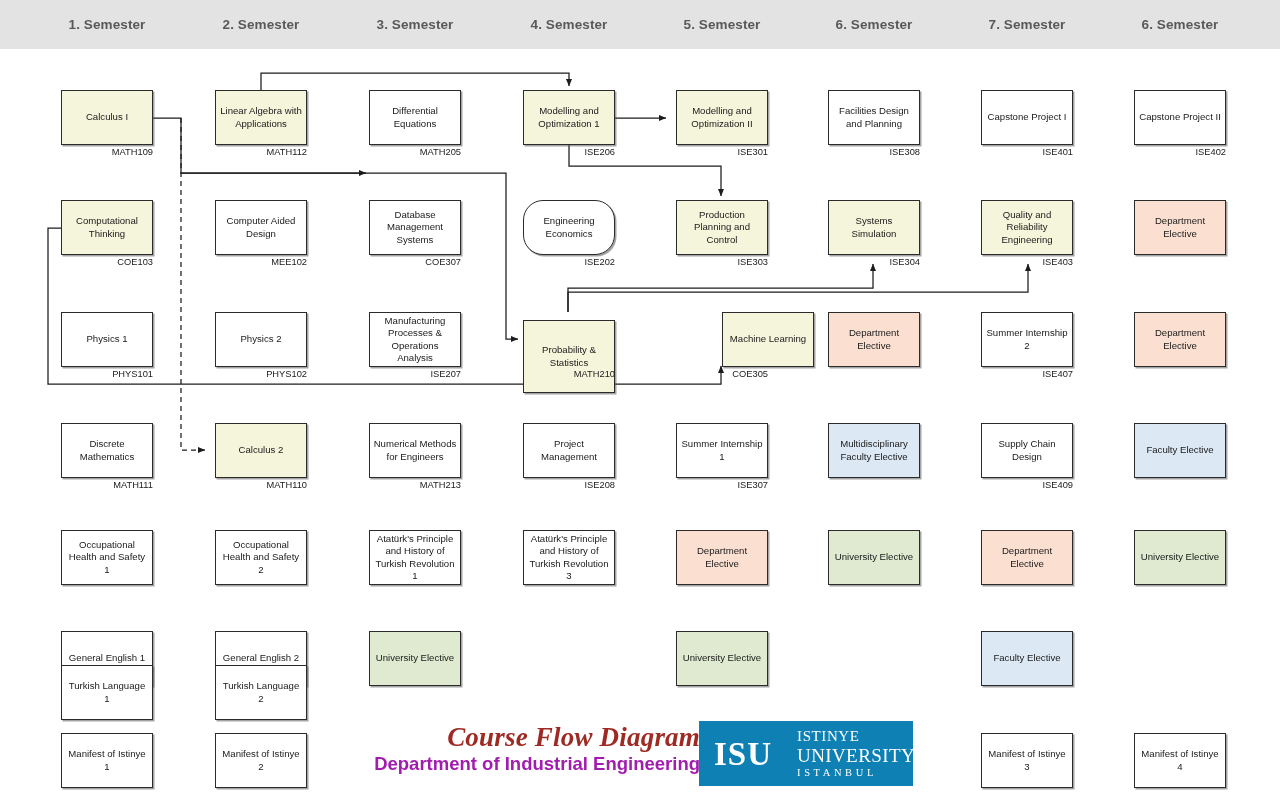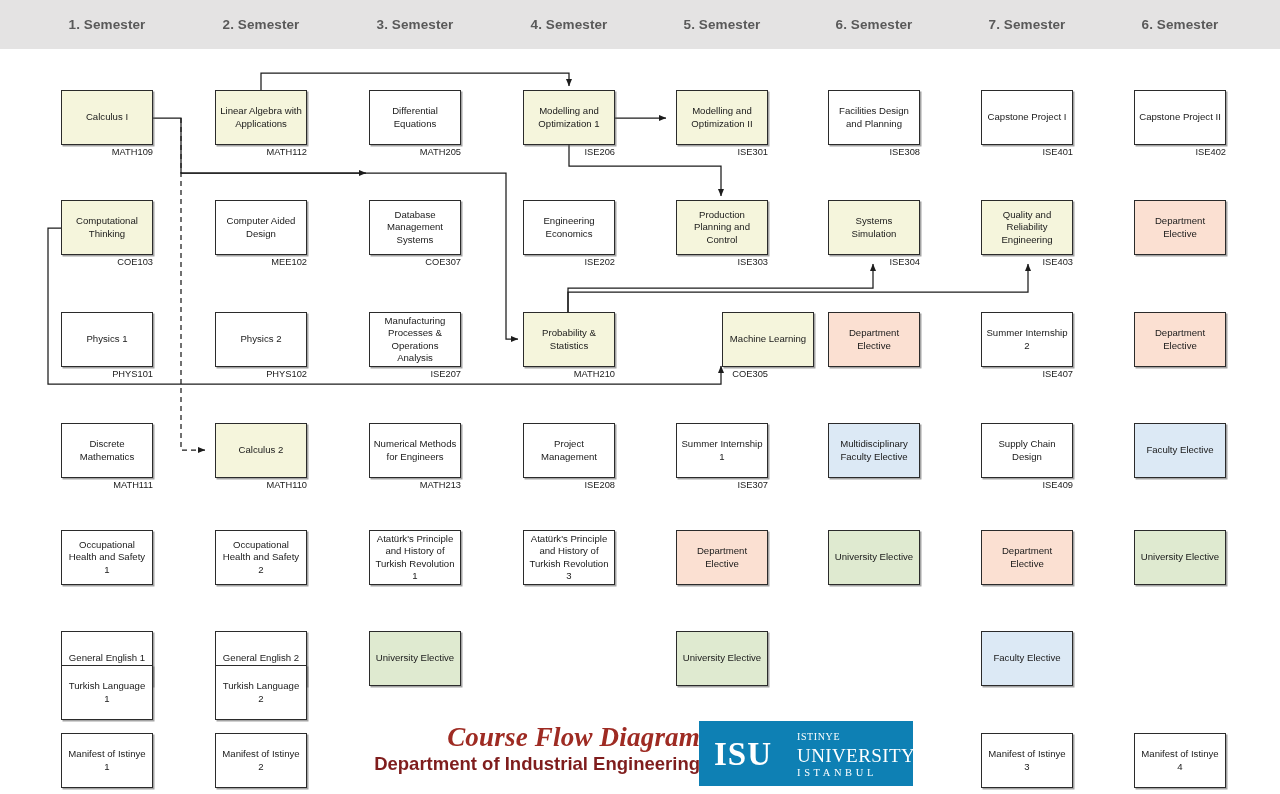--- a/index.html
+++ b/index.html
@@ -53,35 +53,35 @@
   .foot-title{
     position:absolute;left:300px;top:722px;width:400px;
     text-align:right;z-index:4;
   }
   .foot-l1{
     font-family:"Liberation Serif", serif;
     font-style:italic;font-weight:bold;font-size:27px;color:#9e2b23;
     line-height:30px;letter-spacing:.2px;
   }
   .foot-l2{
-    font-size:18.5px;font-weight:bold;color:#7f1d1d;line-height:23px;
+    font-size:18.5px;font-weight:bold;color:#a21caf;line-height:23px;
     white-space:nowrap;
   }
   .logo{
     position:absolute;left:699px;top:721px;width:214px;height:65px;
     background:#0e80b4;z-index:4;display:flex;align-items:center;
   }
   .logo-isu{
     font-family:"Liberation Serif", serif;
     color:#fff;font-size:33px;font-weight:bold;letter-spacing:1px;
     padding-left:15px;padding-right:13px;line-height:34px;
   }
   .logo-div{width:1px;height:42px;background:rgba(255,255,255,.85);}
   .logo-rt{padding-left:12px;color:#fff;font-family:"Liberation Serif", serif;}
-  .logo-r1{font-size:10px;letter-spacing:.6px;line-height:17px;}
+  .logo-r1{font-size:15px;letter-spacing:.6px;line-height:17px;}
   .logo-r2{font-size:19px;letter-spacing:.4px;line-height:21px;}
   .logo-r3{font-size:10.5px;letter-spacing:3.6px;line-height:14px;}
 </style>
 </head>
 <body>
 
 <div id="canvas">
 
   <div class="hdr"></div>
   <div id="hdr-cells">
@@ -160,21 +160,21 @@
       </div>
       <div class="code" style="left: 31px; top: 257px; width: 122px;">COE103</div>
       <div class="node f-plain" style="left: 215px; top: 200px; width: 92px; height: 55px;">
         <span class="lbl">Computer Aided Design</span>
       </div>
       <div class="code" style="left: 185px; top: 257px; width: 122px;">MEE102</div>
       <div class="node f-plain" style="left: 369px; top: 200px; width: 92px; height: 55px;">
         <span class="lbl">Database Management Systems</span>
       </div>
       <div class="code" style="left: 339px; top: 257px; width: 122px;">COE307</div>
-      <div class="node f-plain" style="left: 523px; top: 200px; width: 92px; height: 55px;">
+      <div class="node f-plain" style="left: 523px; top: 200px; width: 92px; height: 55px; border-radius: 20px;">
         <span class="lbl">Engineering Economics</span>
       </div>
       <div class="code" style="left: 493px; top: 257px; width: 122px;">ISE202</div>
       <div class="node f-core" style="left: 676px; top: 200px; width: 92px; height: 55px;">
         <span class="lbl">Production Planning and Control</span>
       </div>
       <div class="code" style="left: 646px; top: 257px; width: 122px;">ISE303</div>
       <div class="node f-core" style="left: 828px; top: 200px; width: 92px; height: 55px;">
         <span class="lbl">Systems Simulation</span>
       </div>
@@ -191,21 +191,21 @@
       </div>
       <div class="code" style="left: 31px; top: 369px; width: 122px;">PHYS101</div>
       <div class="node f-plain" style="left: 215px; top: 312px; width: 92px; height: 55px;">
         <span class="lbl">Physics 2</span>
       </div>
       <div class="code" style="left: 185px; top: 369px; width: 122px;">PHYS102</div>
       <div class="node f-plain" style="left: 369px; top: 312px; width: 92px; height: 55px;">
         <span class="lbl">Manufacturing Processes &amp; Operations Analysis</span>
       </div>
       <div class="code" style="left: 339px; top: 369px; width: 122px;">ISE207</div>
-      <div class="node f-core" style="left: 523px; top: 312px; width: 92px; height: 55px;">
+      <div class="node f-core" style="left: 523px; top: 320px; width: 92px; height: 73px;">
         <span class="lbl">Probability &amp; Statistics</span>
       </div>
       <div class="code" style="left: 493px; top: 369px; width: 122px;">MATH210</div>
       <div class="node f-core" style="left: 676px; top: 312px; width: 92px; height: 55px; margin-left: 46px;">
         <span class="lbl">Machine Learning</span>
       </div>
       <div class="code" style="left: 646px; top: 369px; width: 122px;">COE305</div>
       <div class="node f-dept" style="left: 828px; top: 312px; width: 92px; height: 55px;">
         <span class="lbl">Department Elective</span>
       </div>

